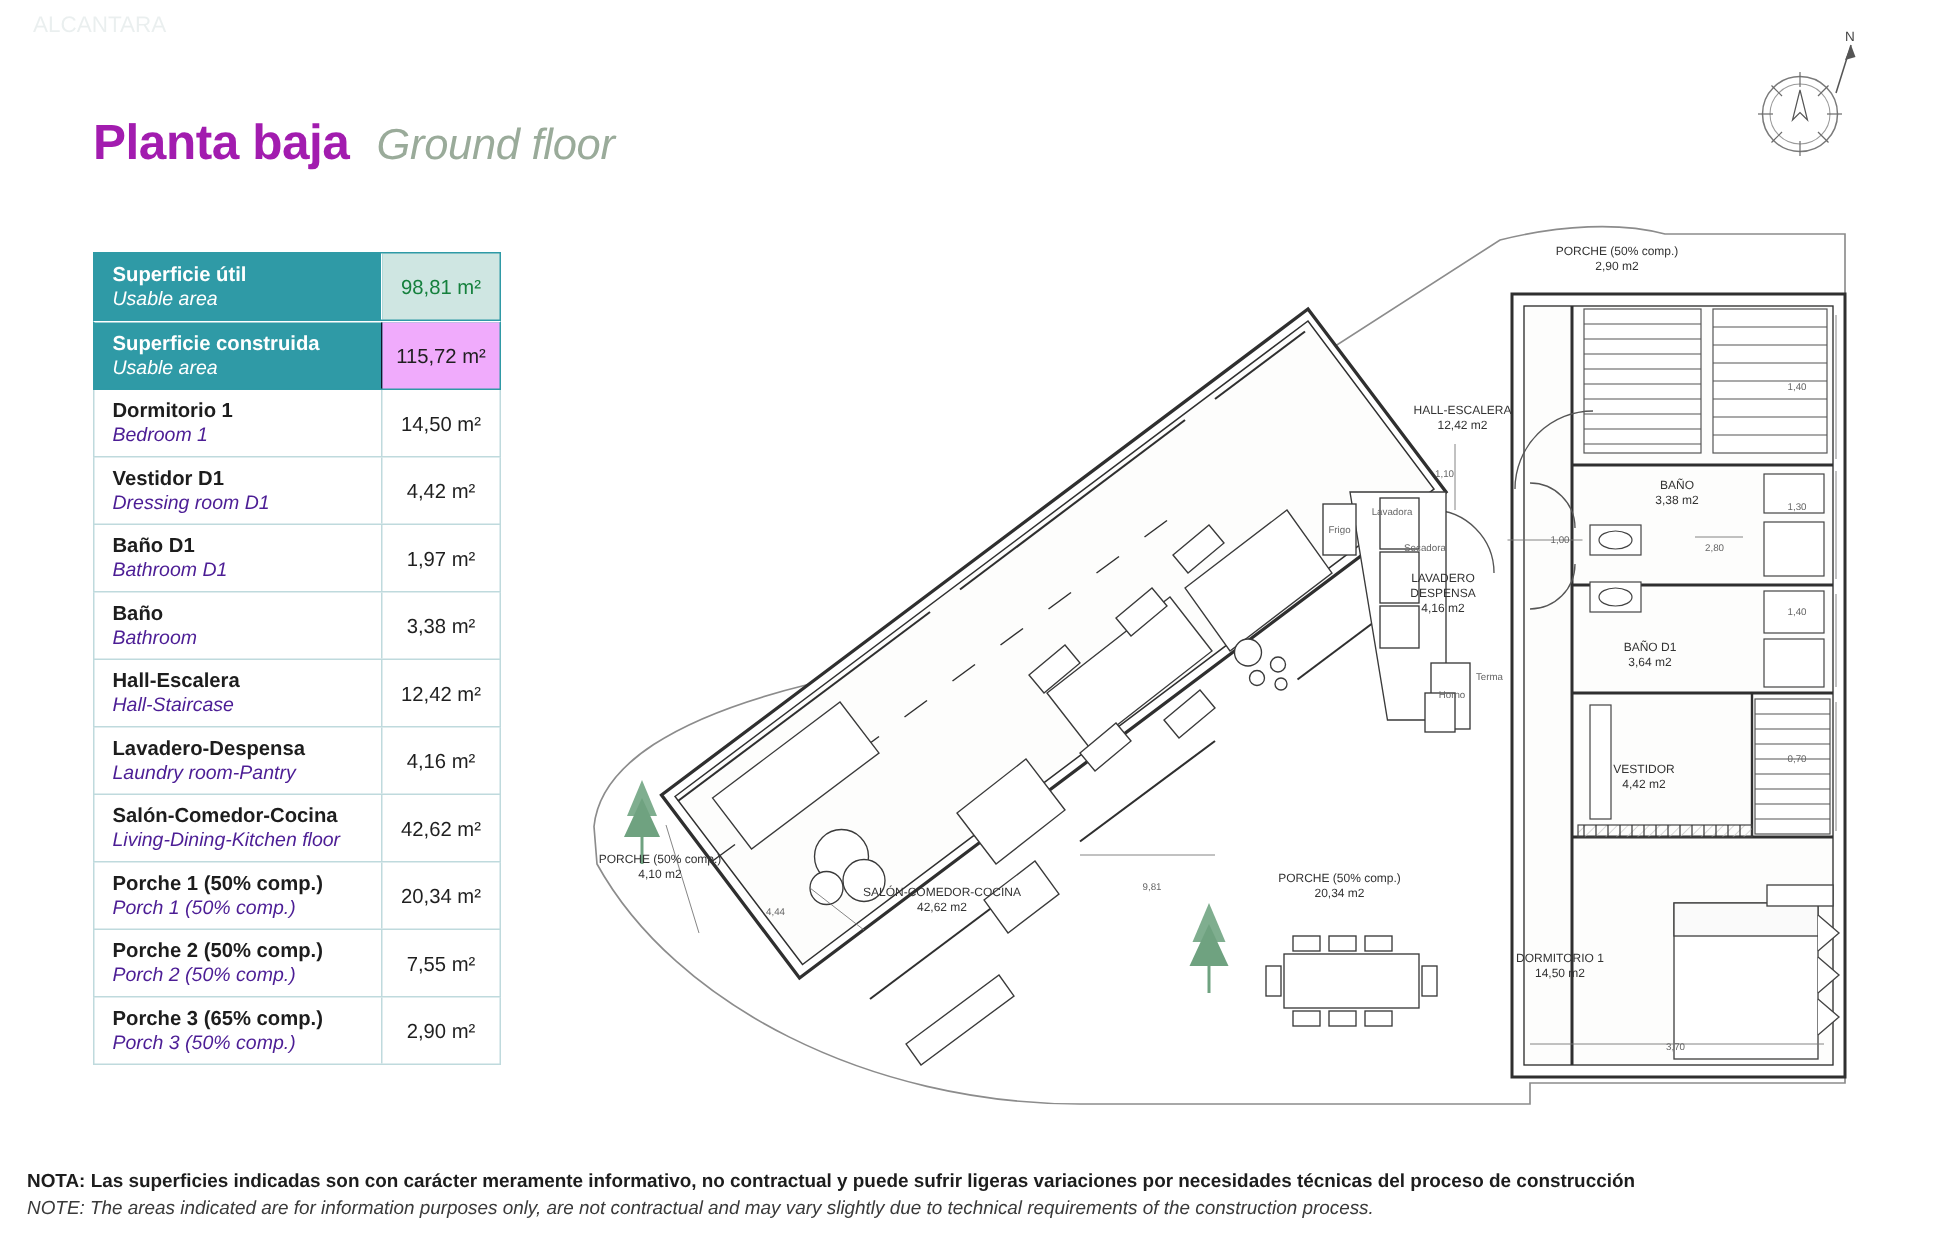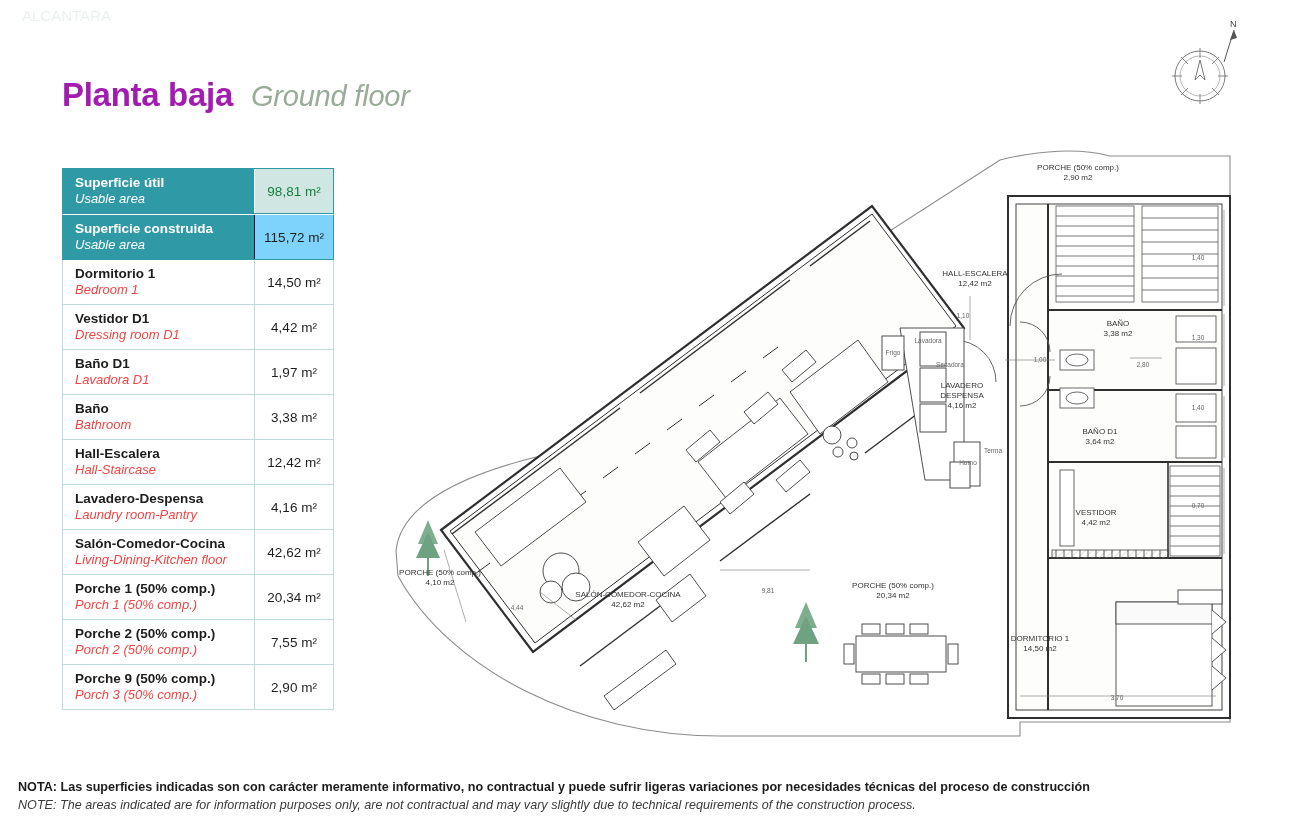--- a/index.html
+++ b/index.html
@@ -15,29 +15,29 @@
   .title-es{font-size:33px;font-weight:700;color:#a21caf;letter-spacing:-0.3px;}
   .title-en{font-size:29px;font-style:italic;color:#9aab9a;letter-spacing:-0.2px;}
 
   
   .table{position:absolute;left:62px;top:168px;width:272px;}
   .row{display:flex;border:1px solid #bfdadd;border-top:none;min-height:44px;}
   .row:first-child{border-top:1px solid #bfdadd;}
   .cell-name{flex:1 1 auto;padding:5px 10px 5px 12px;display:flex;flex-direction:column;justify-content:center;border-right:1px solid #bfdadd;}
   .cell-val{width:78px;display:flex;align-items:center;justify-content:center;font-size:13.5px;color:#1f1f1f;}
   .n-es{font-size:13.5px;font-weight:700;color:#1d1d1d;line-height:1.18;}
-  .n-en{font-size:13px;font-style:italic;color:#ef4444;line-height:1.18;}
+  .n-en{font-size:13px;font-style:italic;color:#4c1d95;line-height:1.18;}
   .row.hl1{background:#2f9aa6;border-color:#2f9aa6;}
   .row.hl1 .cell-name{border-right:1px solid #ffffff;}
   .row.hl1 .n-es,.row.hl1 .n-en{color:#ffffff;}
   .row.hl1 .cell-val{background:#cfe6e2;color:#15803d;}
   .row.hl2{background:#2f9aa6;border-color:#2f9aa6;border-top:1px solid #ffffff;}
   .row.hl2 .cell-name{border-right:1px solid #0f172a;}
   .row.hl2 .n-es,.row.hl2 .n-en{color:#ffffff;}
-  .row.hl2 .cell-val{background:#7dd3fc;color:#1f1f1f;}
+  .row.hl2 .cell-val{background:#f0abfc;color:#1f1f1f;}
 
   
   .notes{position:absolute;left:18px;top:778px;width:1254px;}
   .note-es{font-size:12.6px;font-weight:700;color:#1d1d1d;line-height:1.45;}
   .note-en{font-size:12.6px;font-style:italic;color:#3a3a3a;line-height:1.45;}
 
   
   .plan{position:absolute;left:360px;top:10px;width:920px;height:740px;}
   .plan svg{display:block;}
 
@@ -86,21 +86,21 @@
       <div class="row ">
         <div class="cell-name">
           <div class="n-es">Vestidor D1</div>
           <div class="n-en">Dressing room D1</div>
         </div>
         <div class="cell-val">4,42 m²</div>
       </div>
       <div class="row ">
         <div class="cell-name">
           <div class="n-es">Baño D1</div>
-          <div class="n-en">Lavadora D1</div>
+          <div class="n-en">Bathroom D1</div>
         </div>
         <div class="cell-val">1,97 m²</div>
       </div>
       <div class="row ">
         <div class="cell-name">
           <div class="n-es">Baño</div>
           <div class="n-en">Bathroom</div>
         </div>
         <div class="cell-val">3,38 m²</div>
       </div>
@@ -134,21 +134,21 @@
       </div>
       <div class="row ">
         <div class="cell-name">
           <div class="n-es">Porche 2 (50% comp.)</div>
           <div class="n-en">Porch 2 (50% comp.)</div>
         </div>
         <div class="cell-val">7,55 m²</div>
       </div>
       <div class="row ">
         <div class="cell-name">
-          <div class="n-es">Porche 9 (50% comp.)</div>
+          <div class="n-es">Porche 3 (65% comp.)</div>
           <div class="n-en">Porch 3 (50% comp.)</div>
         </div>
         <div class="cell-val">2,90 m²</div>
       </div>
     </div>
 
   <div class="notes">
     <div class="note-es">NOTA: Las superficies indicadas son con carácter meramente informativo, no contractual y puede sufrir ligeras variaciones por necesidades técnicas del proceso de construcción</div>
     <div class="note-en">NOTE: The areas indicated are for information purposes only, are not contractual and may vary slightly due to technical requirements of the construction process.</div>
   </div>

